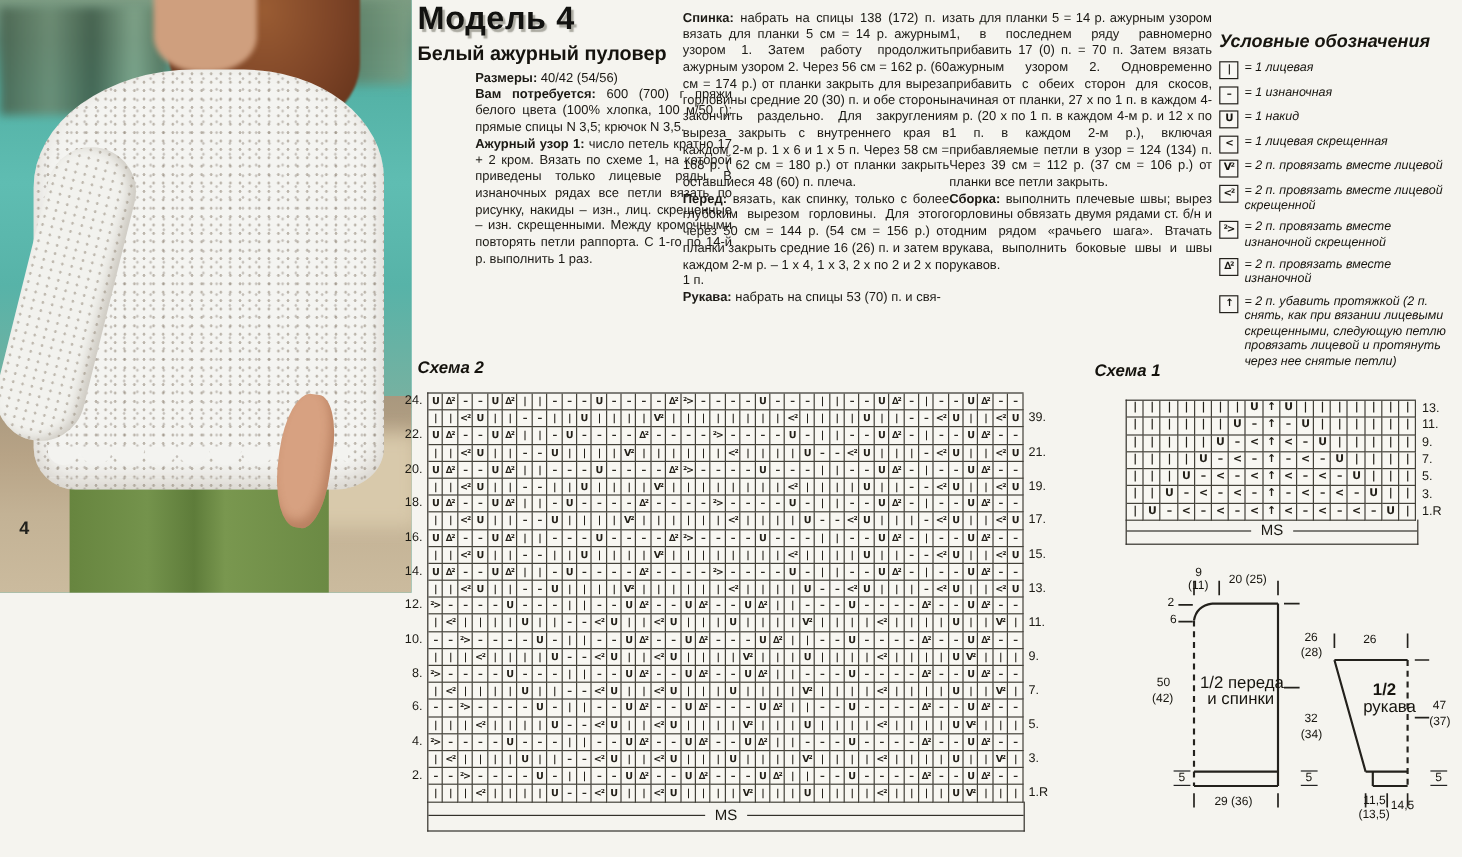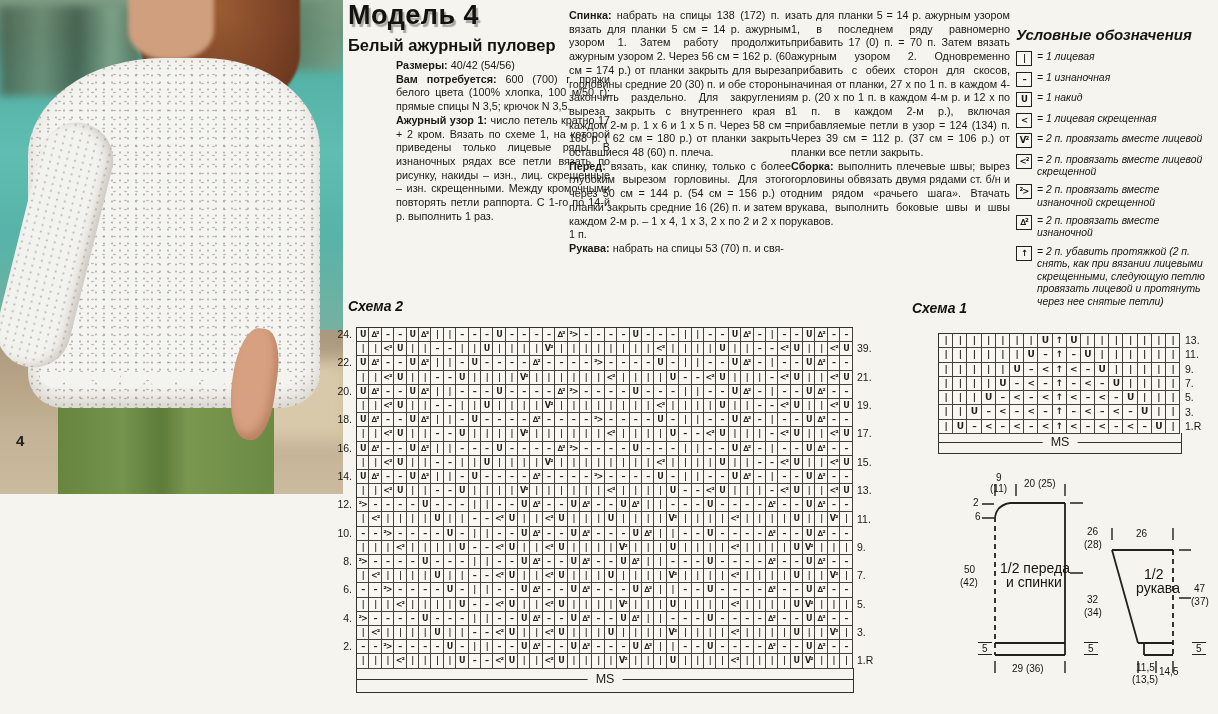--- a/index.html
+++ b/index.html
@@ -1330,21 +1330,21 @@
   <span class="slab big" style="left:60px;top:90px;">1/2 переда</span>
   <span class="slab big" style="left:66px;top:104px;">и спинки</span>
   <span class="slab" style="left:147px;top:56px;">26</span>
   <span class="slab" style="left:144px;top:69px;">(28)</span>
   <span class="slab" style="left:147px;top:124px;">32</span>
   <span class="slab" style="left:144px;top:137px;">(34)</span>
   <span class="slab m5" style="left:38px;top:172px;">5</span>
   <span class="slab m5" style="left:144px;top:172px;">5</span>
   <span class="slab" style="left:72px;top:193px;">29 (36)</span>
   <span class="slab" style="left:196px;top:58px;">26</span>
-  <span class="slab big" style="left:204px;top:96px;">1/2</span>
+  <span class="slab big" style="left:204px;top:96px;font-weight:bold;">1/2</span>
   <span class="slab big" style="left:196px;top:110px;">рукава</span>
   <span class="slab" style="left:254px;top:113px;">47</span>
   <span class="slab" style="left:251px;top:126px;">(37)</span>
   <span class="slab m5" style="left:252px;top:172px;">5</span>
   <span class="slab" style="left:196px;top:192px;">11,5</span>
   <span class="slab" style="left:192px;top:204px;">(13,5)</span>
   <span class="slab" style="left:219px;top:196px;">14,5</span>
 </div>
 
 </body></html>

